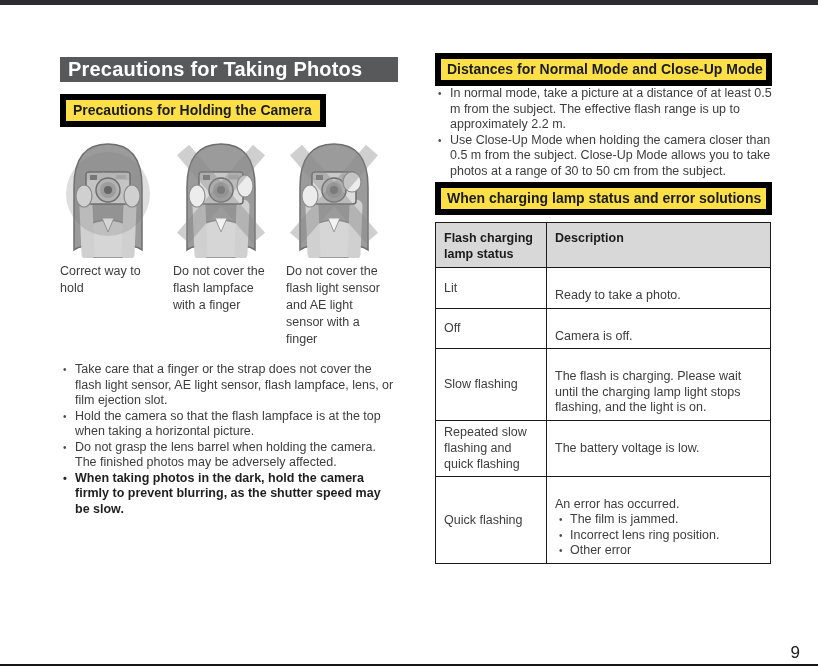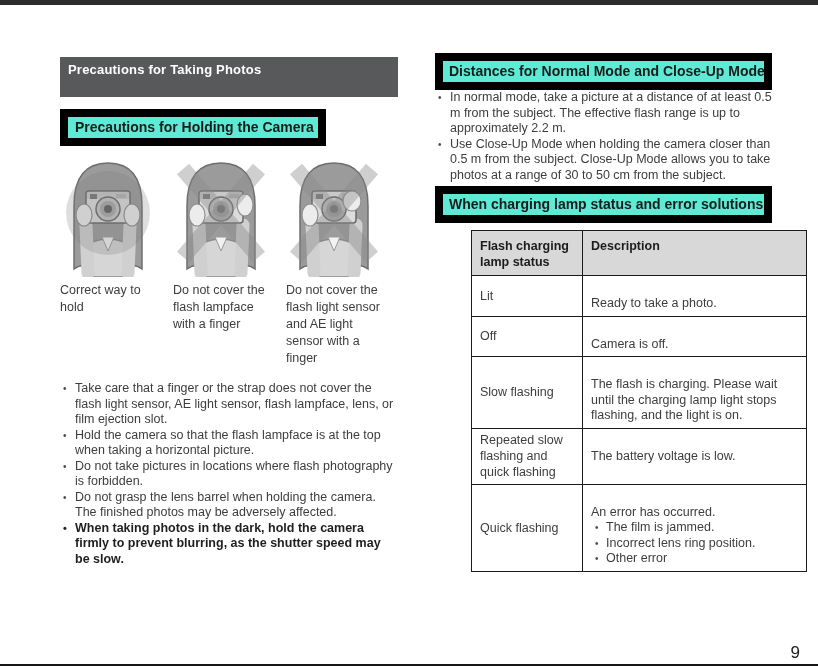--- a/index.html
+++ b/index.html
@@ -6,27 +6,27 @@
   body {
     width:818px; height:666px; position:relative; background:#ffffff;
     font-family:"Liberation Sans", sans-serif; color:#3d3d3d; overflow:hidden;
   }
   .topbar { position:absolute; top:0; left:0; width:818px; height:5px; background:#2d2d2f; }
   .bottombar { position:absolute; bottom:0; left:0; width:818px; height:2px; background:#161616; }
 
   
   .left-col { position:absolute; left:60px; top:57px; width:338px; }
   .banner {
-    background:#58595b; color:#ffffff; font-weight:bold; font-size:13px;
-    height:40px; line-height:25px; padding-left:8px; box-sizing:border-box;
+    background:#58595b; color:#ffffff; font-weight:bold; font-size:20px;
+    height:25px; line-height:25px; padding-left:8px; box-sizing:border-box;
     letter-spacing:0.2px;
   }
   .boxed-head {
-    display:inline-block; border:8px solid #000000; color:#1b1b1b; font-weight:bold;
-    font-size:14px; padding:2px 7px 3px; box-sizing:border-box; background:#5eead4;
+    display:inline-block; border:6px solid #000000; color:#1b1b1b; font-weight:bold;
+    font-size:14px; padding:2px 7px 3px; box-sizing:border-box; background:#fde047;
     line-height:16px; white-space:nowrap;
   }
   .left-col .boxed-head { margin-top:12px; width:266px; }
 
   .figures { display:flex; gap:17px; margin-top:5px; }
   .figure { width:96px; height:126px; }
   .figure svg { display:block; width:96px; height:126px; }
 
   .captions { display:flex; gap:8px; margin-top:5px; }
   .caption { width:105px; font-size:12.5px; line-height:17px; color:#3d3d3d; }
@@ -39,21 +39,21 @@
   }
   .bullet.bold { font-weight:bold; color:#1f1f1f; }
   .bullet.bold::before { color:#1f1f1f; font-size:11px; }
 
   
   .right-col { position:absolute; left:435px; top:53px; width:337px; }
   .right-col .boxed-head { display:block; width:337px; white-space:nowrap; padding:2px 6px 3px; }
   .rbullets { margin-top:0; font-size:12.5px; line-height:15.5px; }
   .right-col .boxed-head.second { margin-top:3px; }
 
-  table.flash-table { border-collapse:collapse; margin-top:7px; width:335px; table-layout:fixed;margin-left:36px; }
+  table.flash-table { border-collapse:collapse; margin-top:7px; width:335px; table-layout:fixed; }
   .flash-table col.c1 { width:111px; }
   .flash-table col.c2 { width:224px; }
   .flash-table th, .flash-table td { border:1.5px solid #1b1b1b; font-size:12.5px; }
   .flash-table thead th {
     background:#d8d8d8; text-align:left; vertical-align:top;
     padding:7px 8px 4px; color:#1b1b1b; line-height:16px; font-size:12.5px;
   }
   .flash-table td.status { vertical-align:middle; padding:0 8px; line-height:16px; color:#3d3d3d; }
   .flash-table td.desc { vertical-align:top; padding:20px 8px 4px; line-height:15.5px; color:#3d3d3d; }
   .sub-bullet { display:flex; }
@@ -168,21 +168,20 @@
 
   <div class="captions">
     <div class="caption">Correct way to hold</div>
     <div class="caption">Do not cover the flash lampface with a finger</div>
     <div class="caption">Do not cover the flash light sensor and AE light sensor with a finger</div>
   </div>
 
   <div class="bullets">
     <div class="bullet">Take care that a finger or the strap does not cover the flash light sensor, AE light sensor, flash lampface, lens, or film ejection slot.</div>
     <div class="bullet">Hold the camera so that the flash lampface is at the top when taking a horizontal picture.</div>
-    <div class="bullet">Do not take pictures in locations where flash photography is forbidden.</div>
     <div class="bullet">Do not grasp the lens barrel when holding the camera. The finished photos may be adversely affected.</div>
     <div class="bullet bold">When taking photos in the dark, hold the camera firmly to prevent blurring, as the shutter speed may be slow.</div>
   </div>
 </div>
 
 <div class="right-col">
 
   <div class="boxed-head">
     <span>Distances for Normal Mode and Close-Up Mode</span>
   </div>

